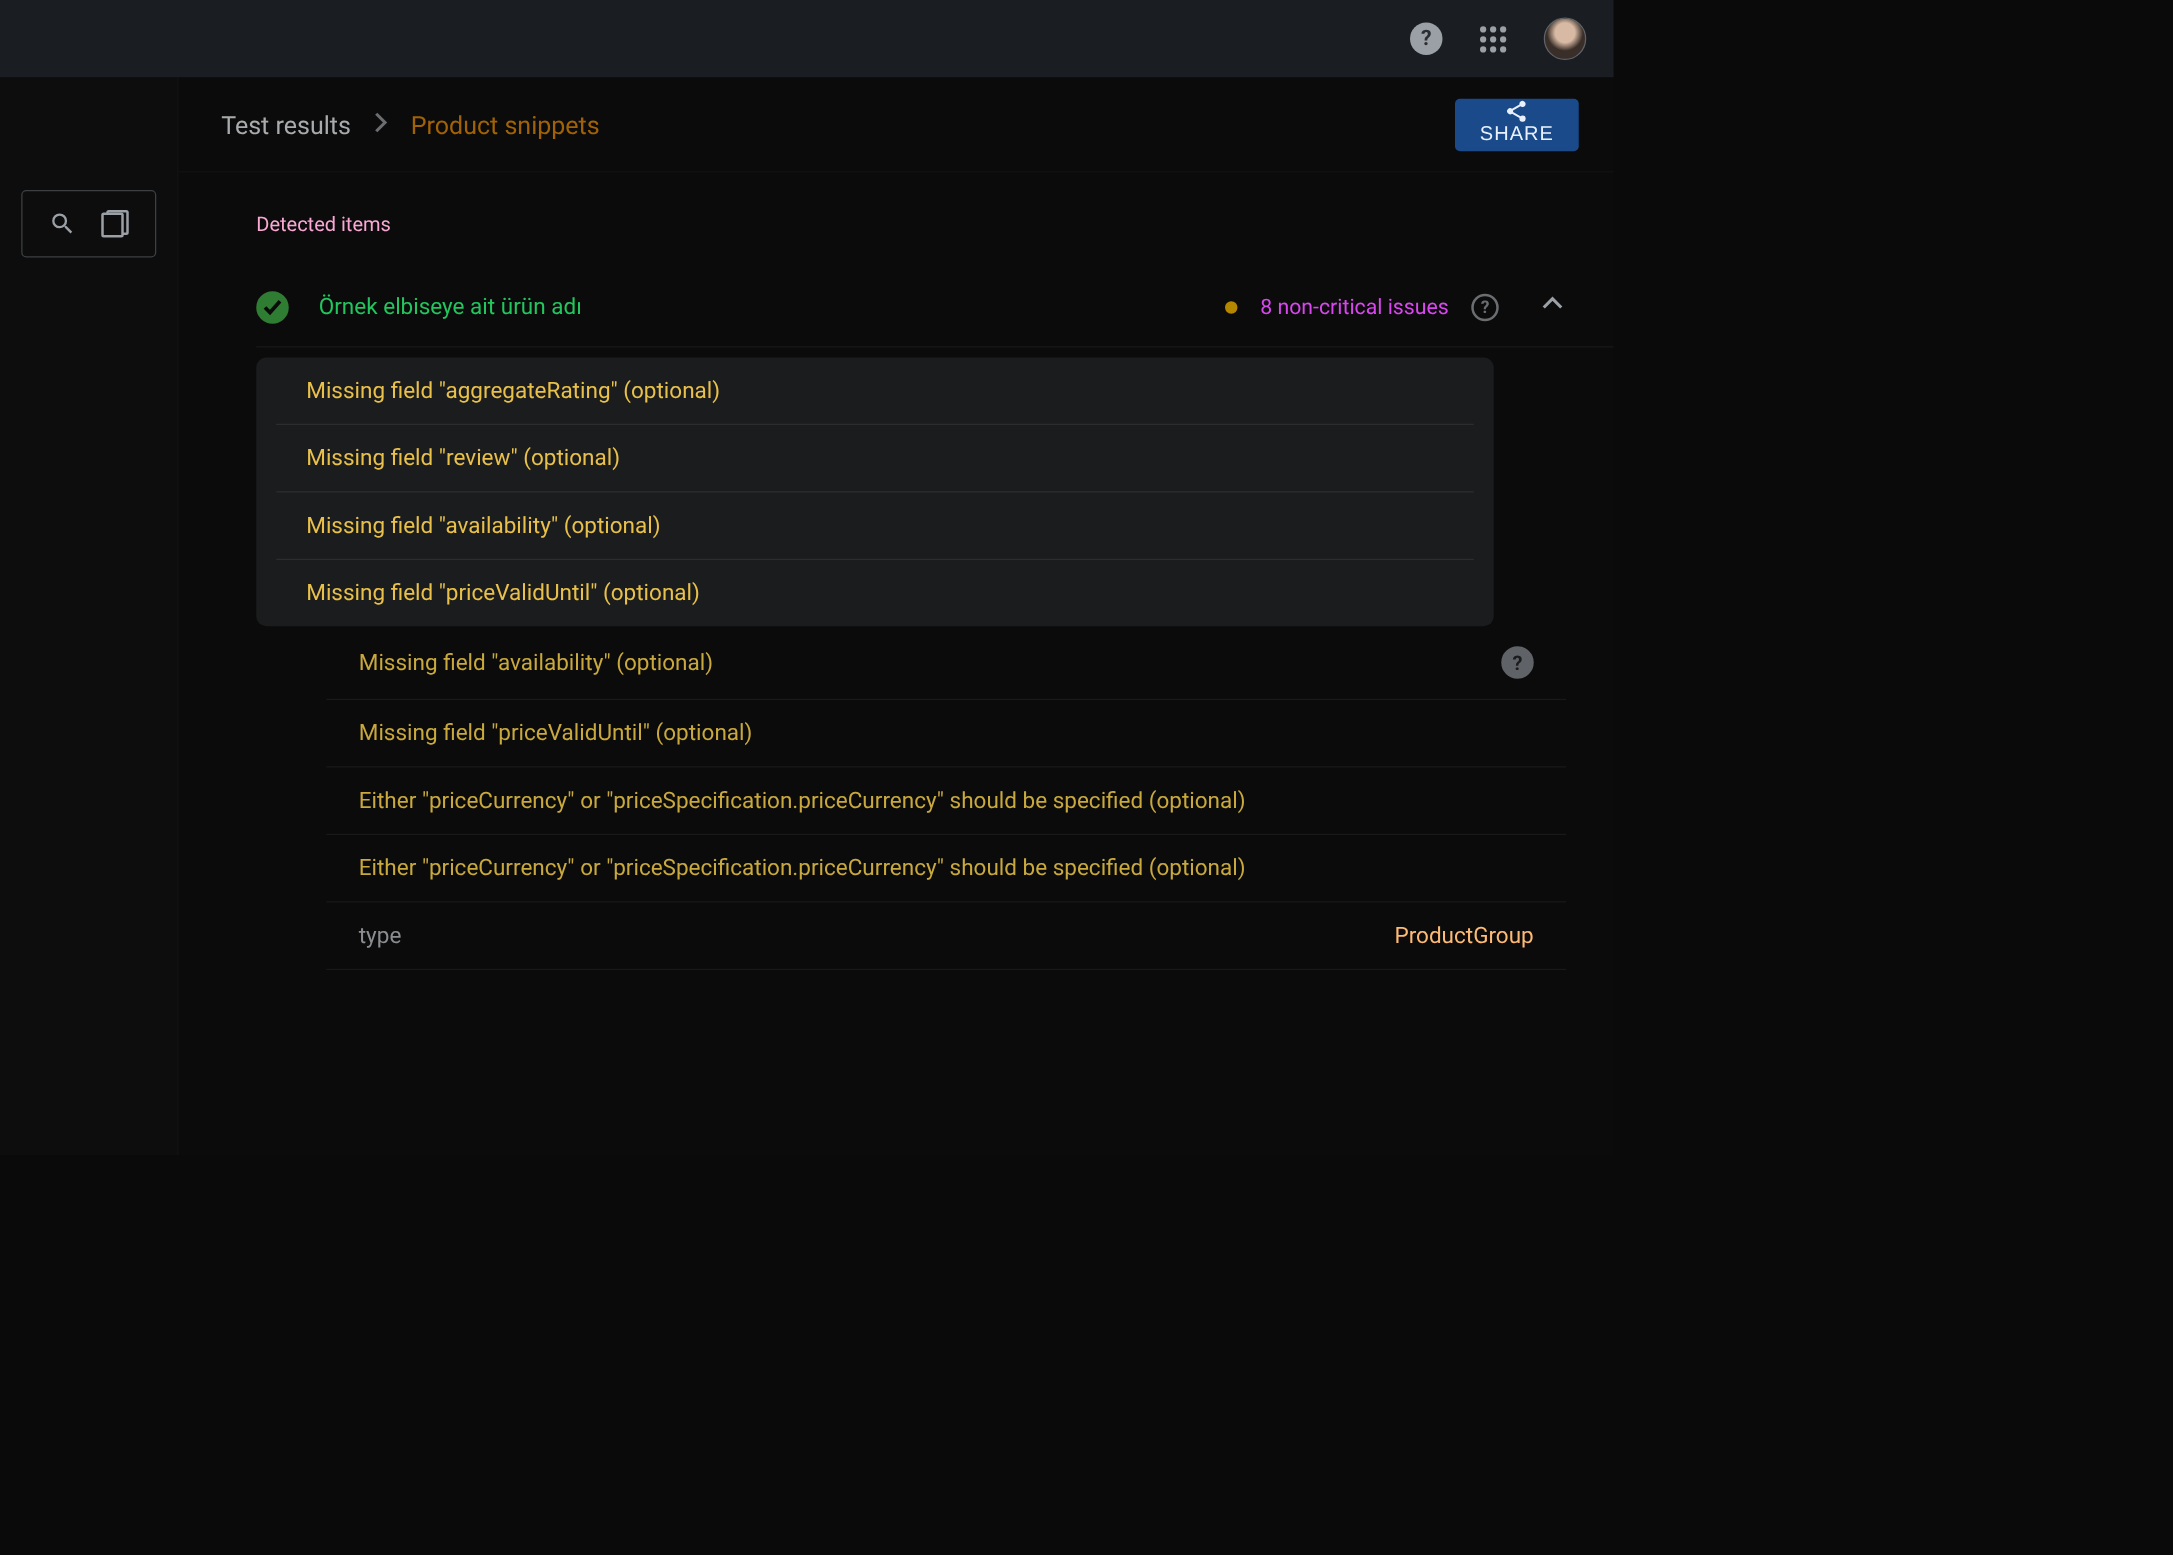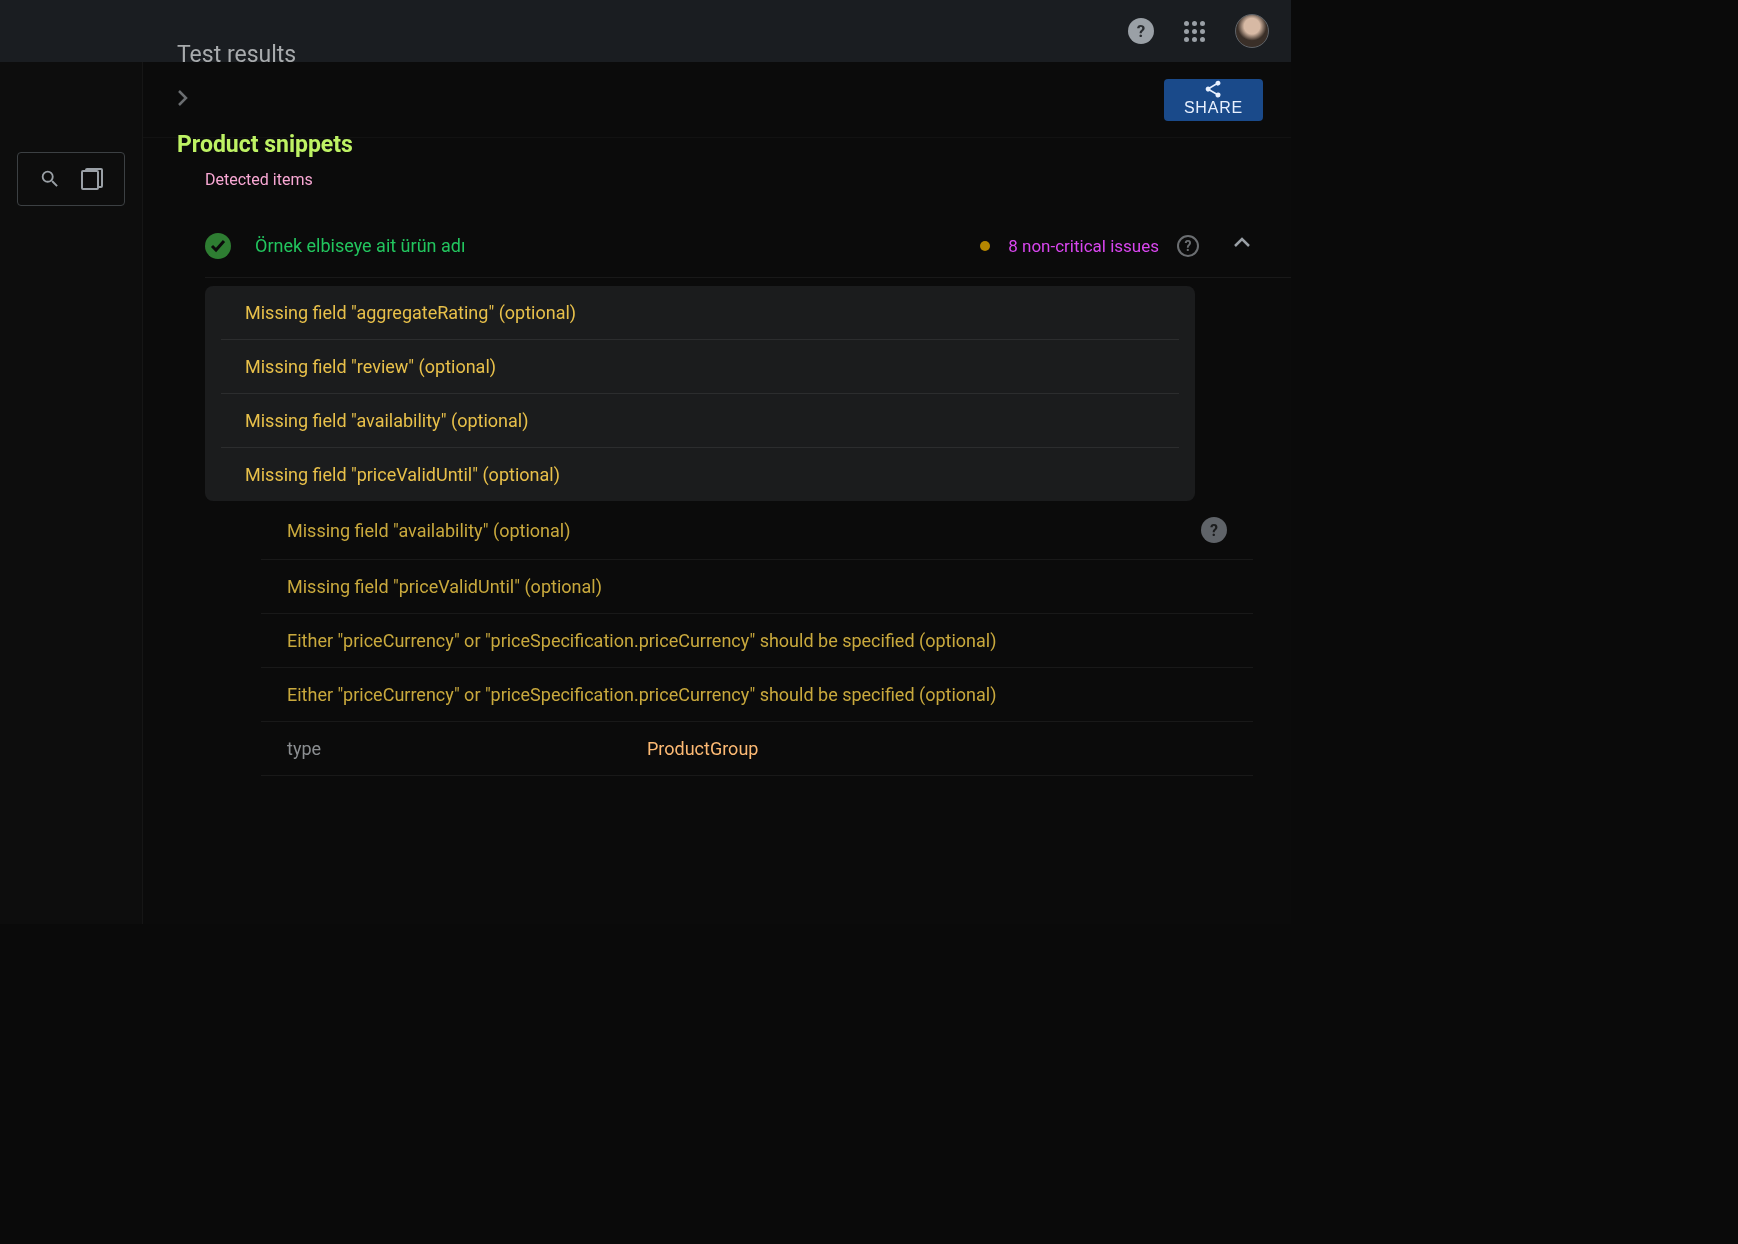--- a/index.html
+++ b/index.html
@@ -78,24 +78,24 @@
       position: relative;
     }
 
     
     .page-header {
       height: 76px;
       display: flex; align-items: center;
       padding-left: 34px; padding-right: 28px;
       border-bottom: 1px solid rgba(255,255,255,0.03);
     }
-    .breadcrumb { display:flex; align-items:flex-start; gap:18px; font-size:23px;flex-direction:column; }
+    .breadcrumb { display:flex; align-items:flex-start; gap:18px; font-size:20px; }
     .breadcrumb .crumb-root { color:#a8abad; }
     .breadcrumb .chev { color:#5f6368; }
-    .breadcrumb .crumb-current { color:#bef264; font-weight:700; }
+    .breadcrumb .crumb-current { color:#a16207; font-weight:400; }
     .share-btn {
       margin-left:auto;
       background:#1a4a8a;
       color:#e8f0fe;
       border:none;
       height:42px;
       padding:0 20px;
       border-radius:4px;
       font-size:16px;
       font-weight:400;
@@ -170,20 +170,21 @@
 
     
     .prop-row {
       padding: 16px 26px;
       border-bottom:1px solid rgba(255,255,255,0.06);
       margin-left: 56px;
       margin-right: 38px;
       display:flex;
       color:#8b8e91;
       font-size:18px;
+      justify-content:space-between;
     }
     .prop-key { width: 340px; }
     .prop-val { color:#fdba74;margin-left:20px; }
 
     .issue-block-plain { margin-top: 0; }
   </style>
 </head>
 <body>
 
 <div class="topbar">

